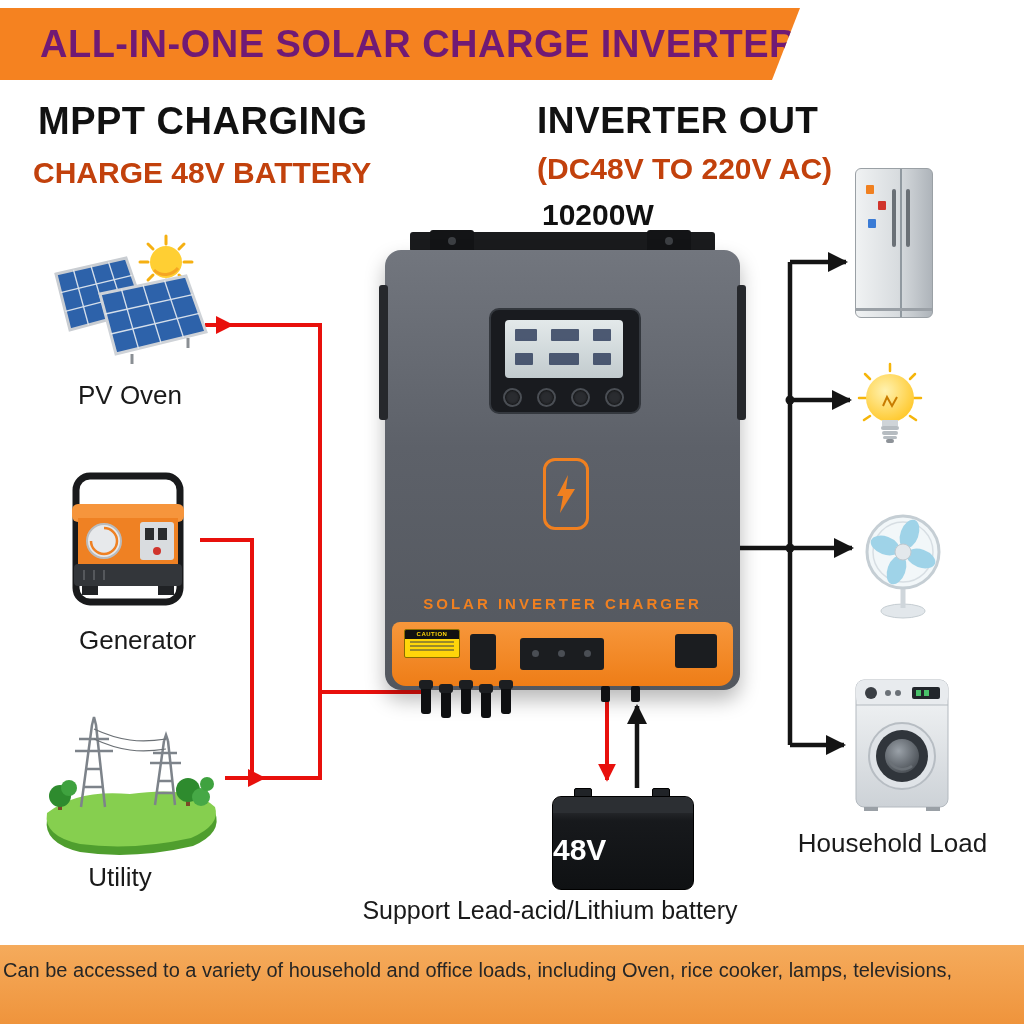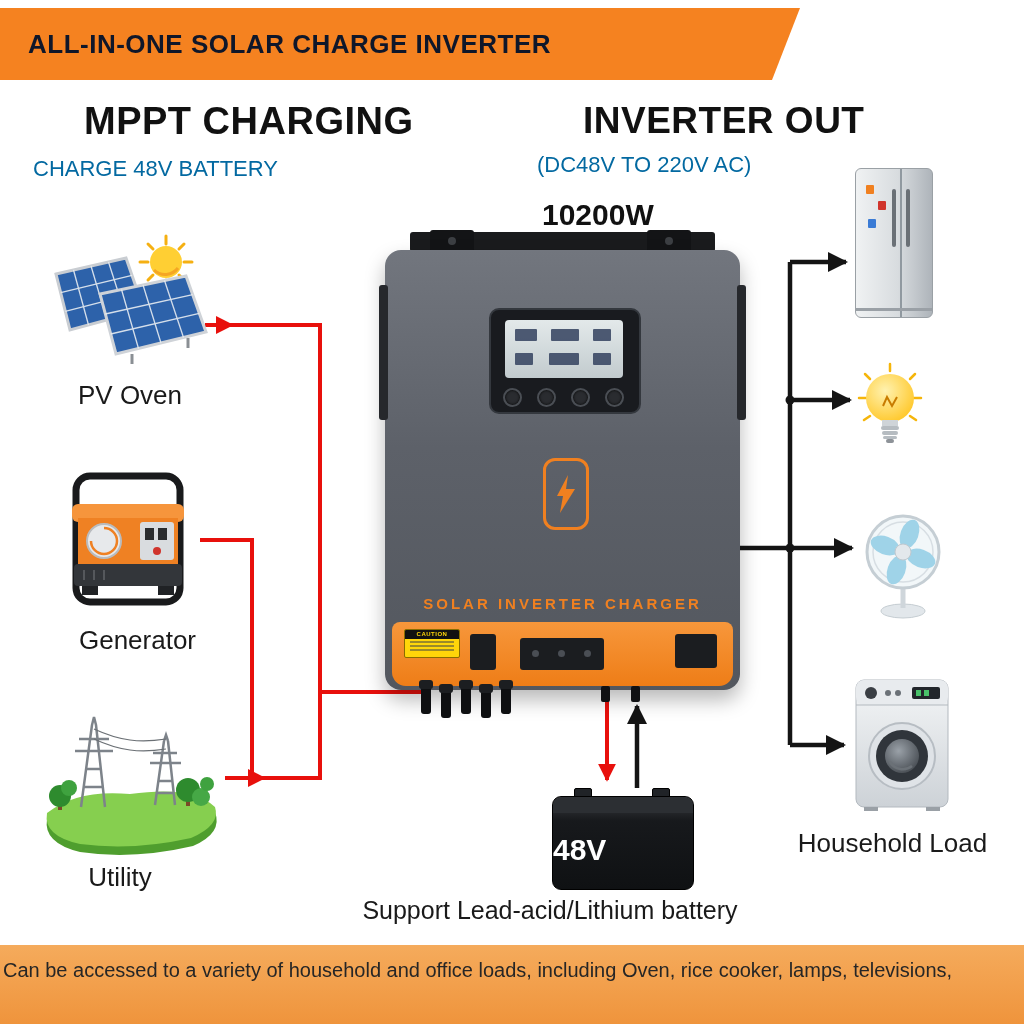--- a/index.html
+++ b/index.html
@@ -2,25 +2,25 @@
 <html><head>
 <meta charset="utf-8">
 <style>
   html,body{margin:0;padding:0;background:#fff;}
   .page{position:relative;width:1024px;height:1024px;background:#fff;overflow:hidden;
         font-family:"Liberation Sans",sans-serif;color:#111;}
   .abs{position:absolute;}
   
   .banner{left:0;top:8px;width:800px;height:72px;background:#f58220;
           clip-path:polygon(0 0,100% 0,calc(100% - 28px) 100%,0 100%);}
-  .banner-text{line-height:72px;padding-left:28px;font-size:26px;font-weight:900;
-               color:#0f172a;letter-spacing:.5px;white-space:nowrap;}
-  
-  .h-big{font-weight:900;font-size:38px;letter-spacing:.5px;white-space:nowrap;margin-left:46px;}
-  .h-sub{font-weight:400;font-size:22px;white-space:nowrap;color:#0369a1;}
+  .banner-text{line-height:72px;padding-left:40px;font-size:38px;font-weight:900;
+               color:#701a75;letter-spacing:.5px;white-space:nowrap;}
+  
+  .h-big{font-weight:900;font-size:38px;letter-spacing:.5px;white-space:nowrap;}
+  .h-sub{font-weight:700;font-size:30px;white-space:nowrap;color:#c2410c;}
   .h-pow{font-weight:800;font-size:30px;white-space:nowrap;}
   .lbl{font-size:26px;color:#1a1a1a;text-align:center;}
   
   .inv-body{left:0;top:20px;width:355px;height:440px;border-radius:16px;
             background:linear-gradient(180deg,#72767e 0%,#5d6169 45%,#53575e 100%);
             box-shadow:0 10px 20px rgba(0,0,0,.28);}
   .fin{width:9px;height:135px;background:#26282c;border-radius:3px;}
   .bezel{left:104px;top:78px;width:148px;height:102px;background:#191b1f;
          border:2px solid #34383e;border-radius:10px;}
   .lcd{left:14px;top:10px;width:118px;height:58px;border-radius:4px;

